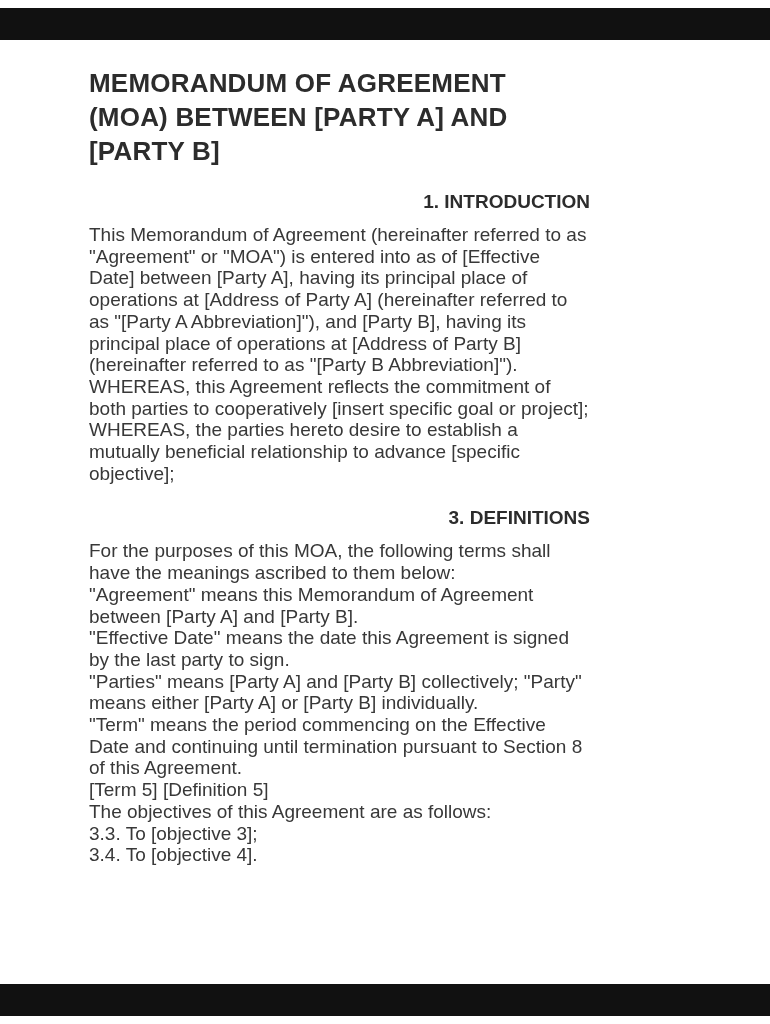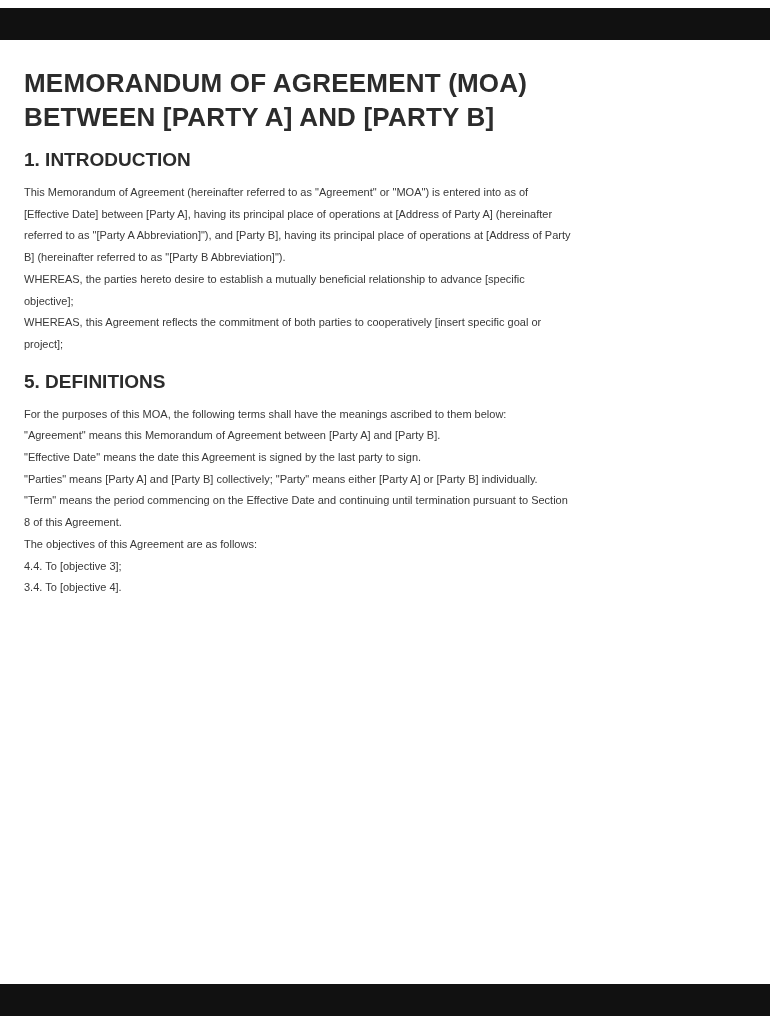--- a/index.html
+++ b/index.html
@@ -29,72 +29,74 @@
     left: 0;
     width: 770px;
     height: 32px;
     background: var(--bar);
   }
   .gap-bar.top { top: 8px; }
   .gap-bar.bottom { top: 984px; }
   .page {
     position: absolute;
     top: 40px;
-    left: 0;
+    left: 16px;
     width: 630px;
-    padding: 0 56px 0 24px;
+    padding: 0 56px 0 73px;
     background: var(--page-bg);
   }
   h1.doc-title {
     font-size: 26px;
     line-height: 34px;
     font-weight: bold;
     color: var(--heading);
     margin: 26px 0 0 0;
     letter-spacing: 0.2px;
   }
   h2.section-heading {
     font-size: 19px;
     line-height: 23px;
     font-weight: bold;
     color: var(--heading);
-    margin: 14px 0 11px 0;
+    margin: 22px 0 11px 0;
+    text-align: right;
   }
   p.doc-paragraph {
-    font-size: 11px;
+    font-size: 19px;
     line-height: 21.7px;
     color: var(--text);
     margin: 0 0;
   }
 </style>
 </head>
 <body>
 
 <div class="viewer">
   <div class="gap-bar top"></div>
 
   <div class="page">
     <h1 class="doc-title">MEMORANDUM OF AGREEMENT (MOA) BETWEEN [PARTY A] AND [PARTY B]</h1>
     <div id="doc-body">
         <section>
           <h2 class="section-heading">1. INTRODUCTION</h2>
           <p class="doc-paragraph">This Memorandum of Agreement (hereinafter referred to as "Agreement" or "MOA") is entered into as of [Effective Date] between [Party A], having its principal place of operations at [Address of Party A] (hereinafter referred to as "[Party A Abbreviation]"), and [Party B], having its principal place of operations at [Address of Party B] (hereinafter referred to as "[Party B Abbreviation]").</p>
+          <p class="doc-paragraph">WHEREAS, this Agreement reflects the commitment of both parties to cooperatively [insert specific goal or project];</p>
           <p class="doc-paragraph">WHEREAS, the parties hereto desire to establish a mutually beneficial relationship to advance [specific objective];</p>
-          <p class="doc-paragraph">WHEREAS, this Agreement reflects the commitment of both parties to cooperatively [insert specific goal or project];</p>
         </section>
         <section>
-          <h2 class="section-heading">5. DEFINITIONS</h2>
+          <h2 class="section-heading">3. DEFINITIONS</h2>
           <p class="doc-paragraph">For the purposes of this MOA, the following terms shall have the meanings ascribed to them below:</p>
           <p class="doc-paragraph">"Agreement" means this Memorandum of Agreement between [Party A] and [Party B].</p>
           <p class="doc-paragraph">"Effective Date" means the date this Agreement is signed by the last party to sign.</p>
           <p class="doc-paragraph">"Parties" means [Party A] and [Party B] collectively; "Party" means either [Party A] or [Party B] individually.</p>
           <p class="doc-paragraph">"Term" means the period commencing on the Effective Date and continuing until termination pursuant to Section 8 of this Agreement.</p>
+          <p class="doc-paragraph">[Term 5] [Definition 5]</p>
         </section>
         <section>
           <p class="doc-paragraph">The objectives of this Agreement are as follows:</p>
-          <p class="doc-paragraph">4.4. To [objective 3];</p>
+          <p class="doc-paragraph">3.3. To [objective 3];</p>
           <p class="doc-paragraph">3.4. To [objective 4].</p>
         </section>
       </div>
   </div>
 
   <div class="gap-bar bottom"></div>
 </div>
 
 </body></html>

